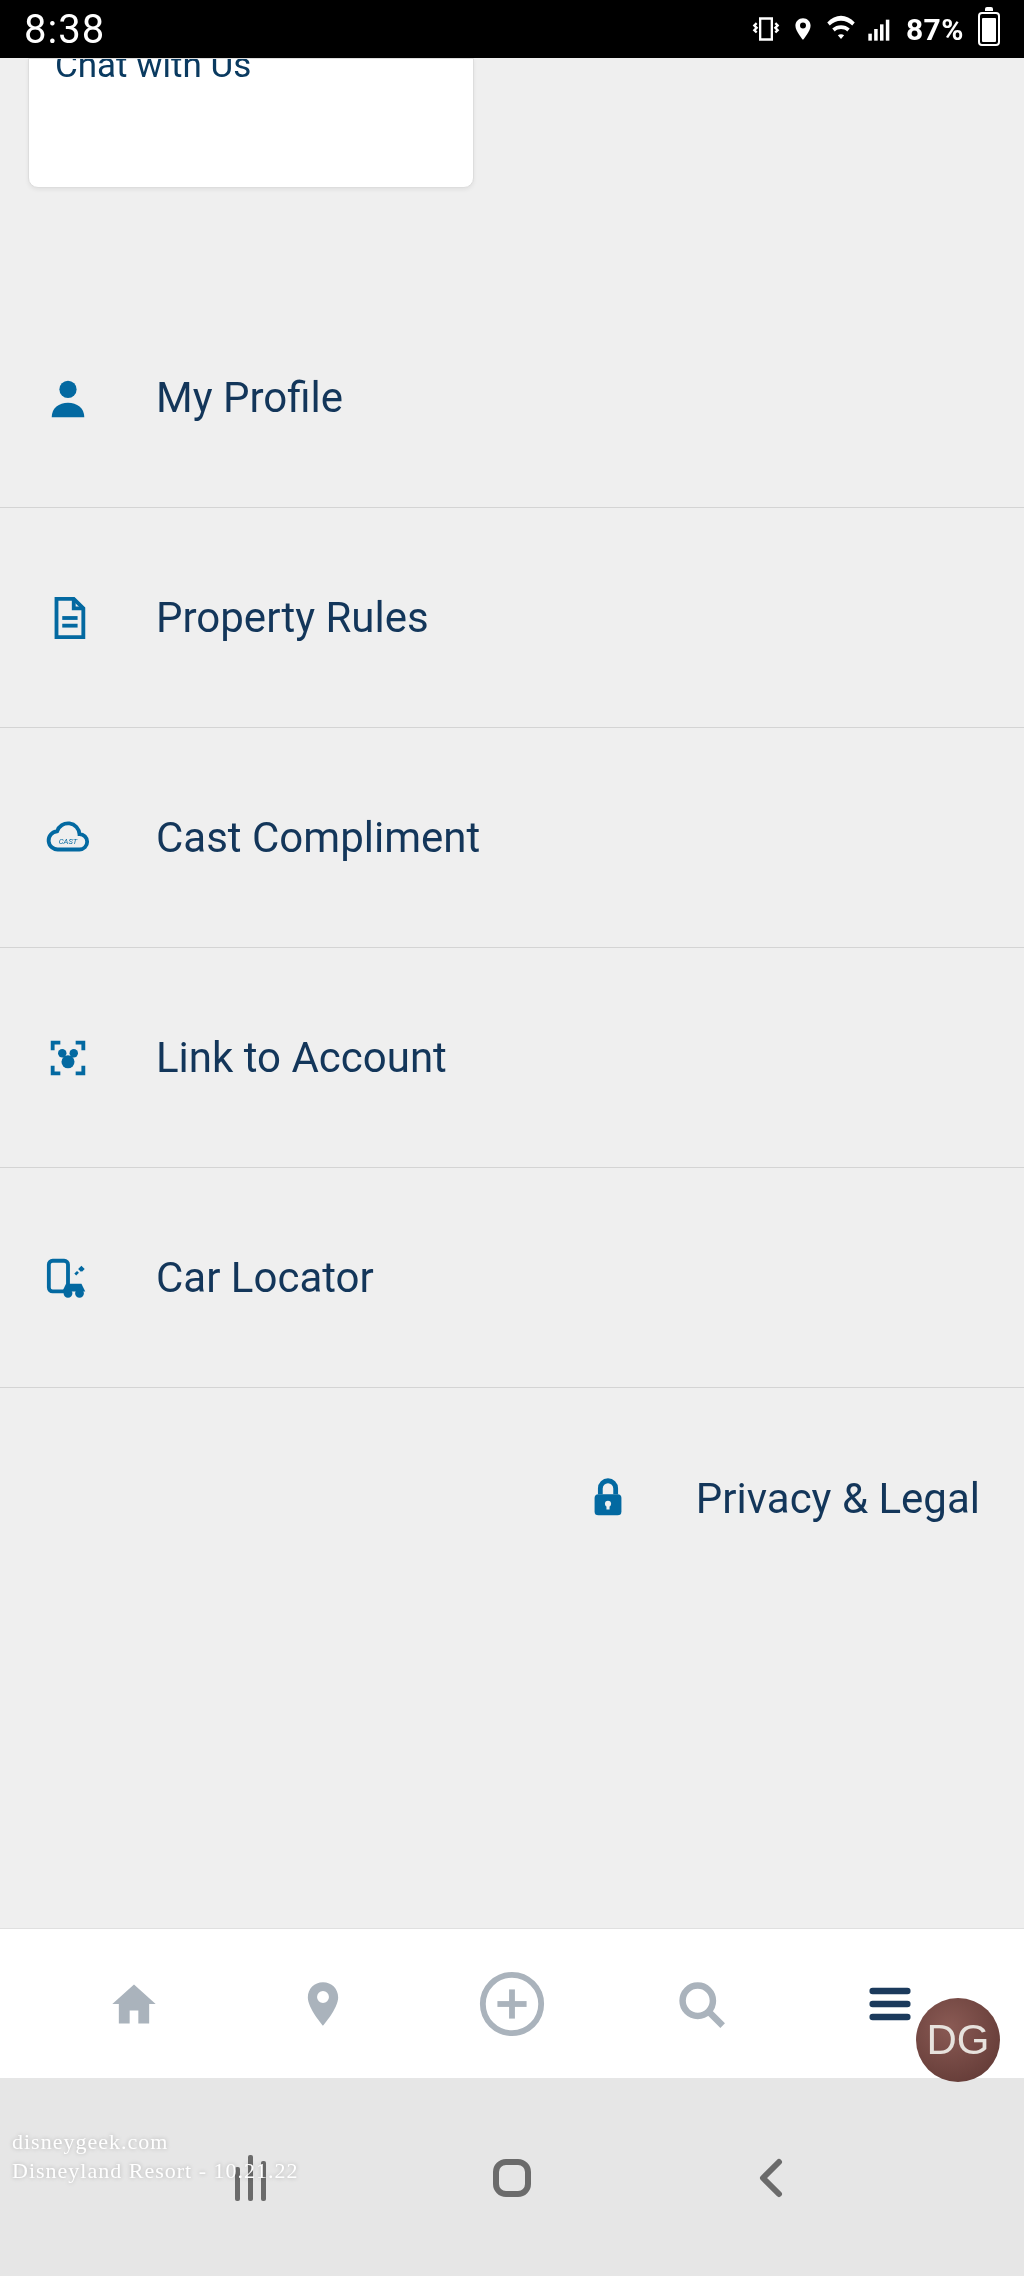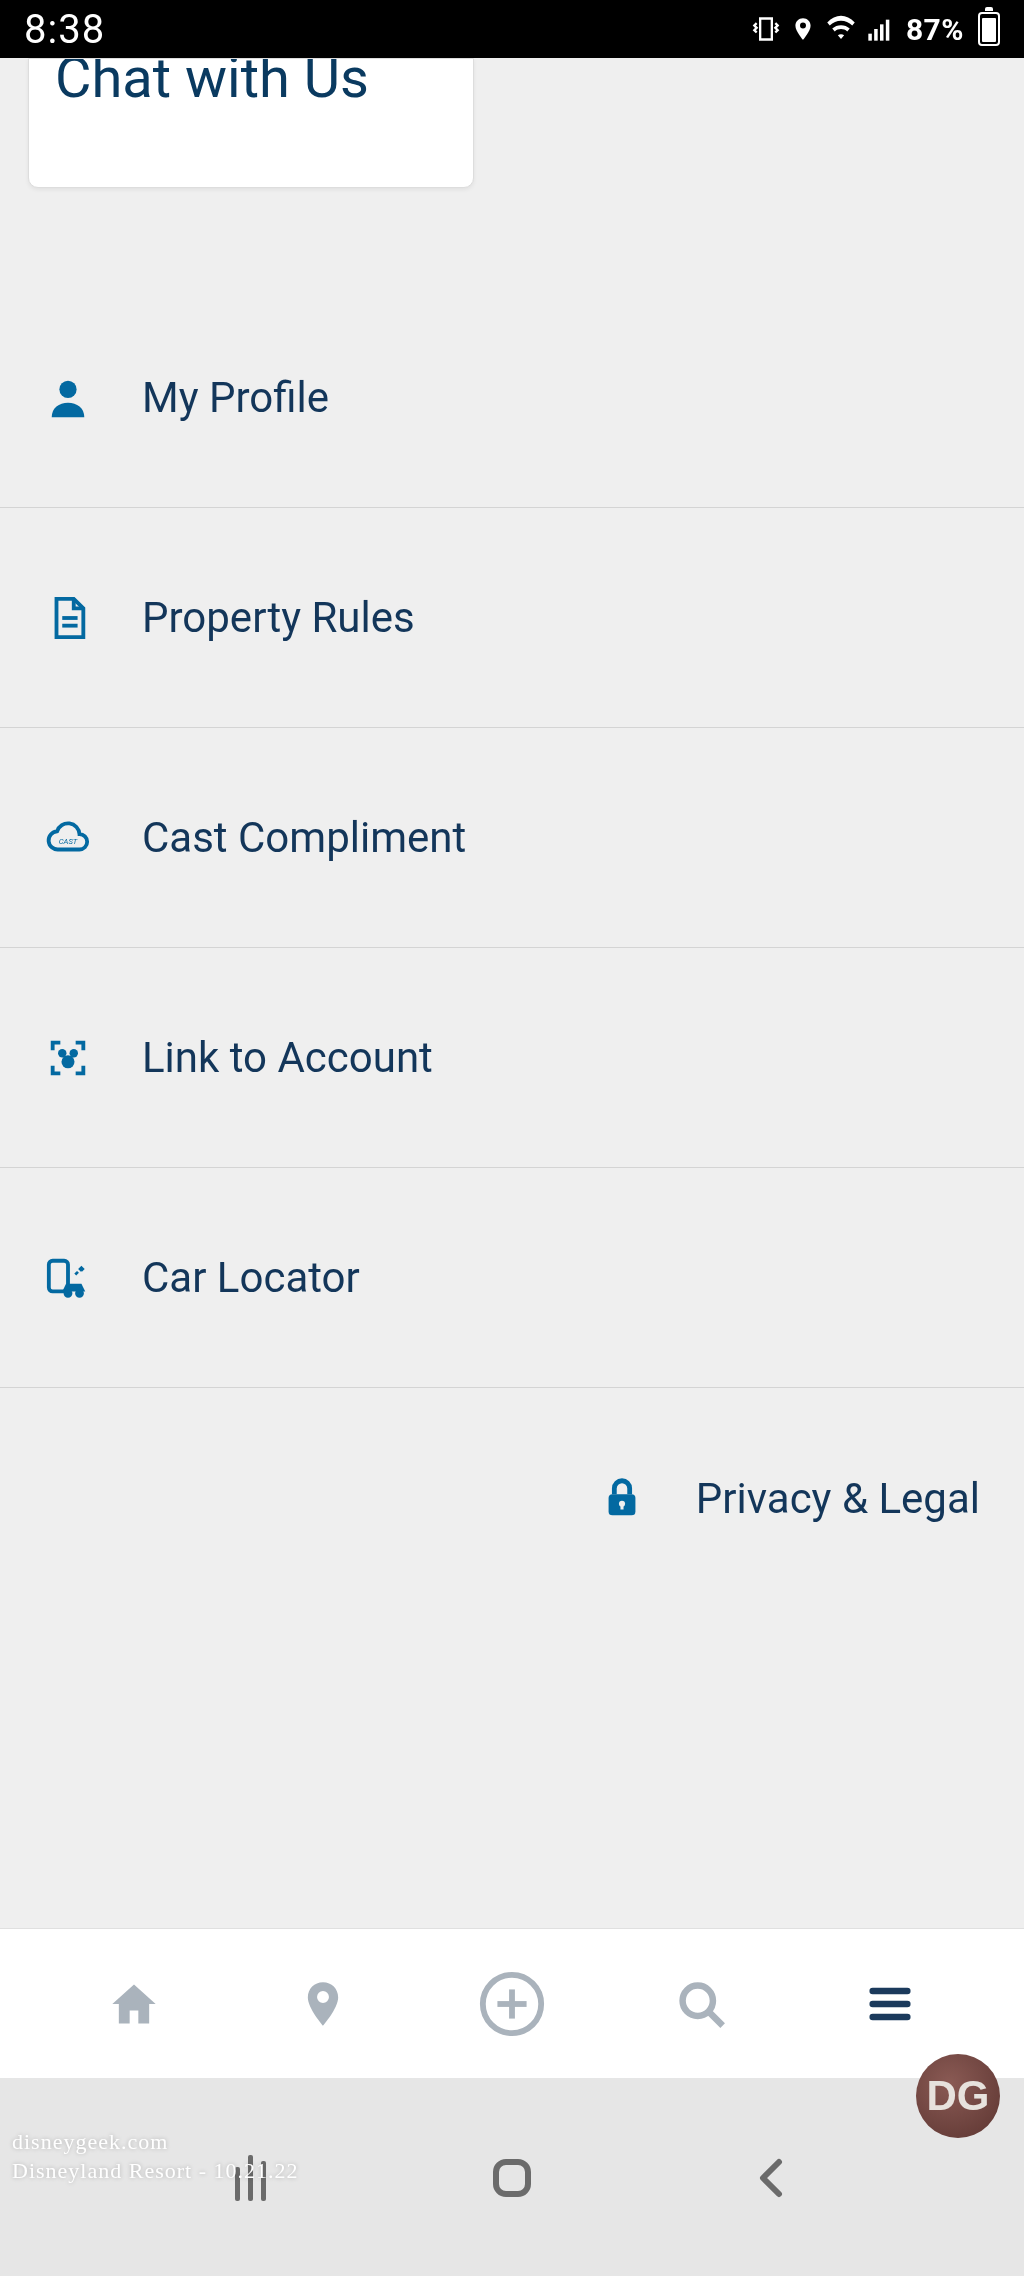--- a/index.html
+++ b/index.html
@@ -13,24 +13,24 @@
   .battery-pct { font-size: 30px; margin-left: 2px; letter-spacing: 0.5px; }
   .battery-icon { width: 22px; height: 34px; border: 2.5px solid #fff; border-radius: 4px; position: relative; margin-left: 4px; }
   .battery-icon::before { content: ""; position: absolute; top: -7px; left: 5px; right: 5px; height: 4px; background: #fff; border-radius: 2px 2px 0 0; }
   .battery-icon::after { content: ""; position: absolute; left: 2px; right: 2px; bottom: 2px; height: 80%; background: #fff; border-radius: 1px; }
 
   
   .app { position: relative; height: calc(2276px - 58px); }
   .content { padding: 0; }
 
   .chat-card { margin: 0 0 0 28px; width: 446px; height: 130px; background: #fff; border: 1px solid #ddd; border-radius: 0 0 10px 10px; box-shadow: 0 2px 4px rgba(0,0,0,0.06); padding: 0 26px; overflow: hidden; }
-  .chat-card-text { color: #0a3a60; font-size: 56px; font-weight: 400; margin-top: -14px; }
+  .chat-card-text { color: #0a3a60; font-size: 35px; font-weight: 400; margin-top: -14px; }
 
   .menu { margin-top: 100px; }
-  .menu-row { display: flex; align-items: center; height: 220px; padding: 0 44px; gap: 50px; border-bottom: 1.5px solid #d4d4d4; cursor: pointer; }
+  .menu-row { display: flex; align-items: center; height: 220px; padding: 0 44px; gap: 64px; border-bottom: 1.5px solid #d4d4d4; cursor: pointer; }
   .menu-row:first-child { }
   .menu-row:last-child { border-bottom: none; justify-content: flex-end; }
   .menu-icon { width: 48px; height: 48px; display: flex; align-items: center; justify-content: center; color: #0369a1; flex: 0 0 48px; font-style: italic; }
   .menu-icon svg { width: 46px; height: 46px; }
   .menu-label { color: #13365a; font-size: 42px; font-weight: 400; }
 
   
   .app-nav { position: absolute; left: 0; right: 0; top: 1870px; height: 150px; background: #fff; border-top: 1px solid #e0e0e0; display: flex; align-items: center; justify-content: space-around; padding: 0 40px; }
   .app-nav .nav-item { width: 70px; height: 70px; display: flex; align-items: center; justify-content: center; color: #aab3bc; cursor: pointer; }
   .app-nav .nav-item.active { color: #1b3a5c; }
@@ -42,21 +42,21 @@
   .sys-btn { width: 60px; height: 60px; display: flex; align-items: center; justify-content: center; color: #6b6b6b; cursor: pointer; }
   .sys-btn svg { width: 48px; height: 48px; }
   .sys-recents { display: flex; gap: 8px; align-items: flex-end; height: 46px; }
   .sys-recents span { width: 5px; background: #6b6b6b; border-radius: 2px; }
   .sys-recents span:nth-child(1){ height: 34px; }
   .sys-recents span:nth-child(2){ height: 46px; }
   .sys-recents span:nth-child(3){ height: 40px; }
 
   
   .watermark { position: absolute; left: 12px; top: 2070px; color: #fff; text-shadow: 0 0 4px rgba(0,0,0,.25); font-size: 22px; line-height: 1.3; font-weight: 500; font-family: Georgia, serif; letter-spacing: 1px; }
-  .dg-logo { position: absolute; right: 24px; top: 1996px; width: 84px; height: 84px; border-radius: 50%; background: radial-gradient(circle at 40% 35%, #8a5a54, #5c3531); color: #e7e2dd; display:flex; align-items:center; justify-content:center; font-weight: 700; font-size: 42px; font-family: Arial, sans-serif; }
+  .dg-logo { position: absolute; right: 24px; top: 1940px; width: 84px; height: 84px; border-radius: 50%; background: radial-gradient(circle at 40% 35%, #8a5a54, #5c3531); color: #e7e2dd; display:flex; align-items:center; justify-content:center; font-weight: 400; font-size: 42px; font-family: Arial, sans-serif; }
 </style>
 </head>
 <body>
 
 <div class="status-bar">
   <div class="status-time">8:38</div>
   <div class="status-right">
     <span>
       <svg viewBox="0 0 24 24" width="28" height="28" fill="#fff">
           <path d="M7 3h10v18H7zM4 7l-2 2 2 2-2 2 2 2M20 7l2 2-2 2 2 2-2 2" stroke="#fff" stroke-width="2" fill="none"></path>

